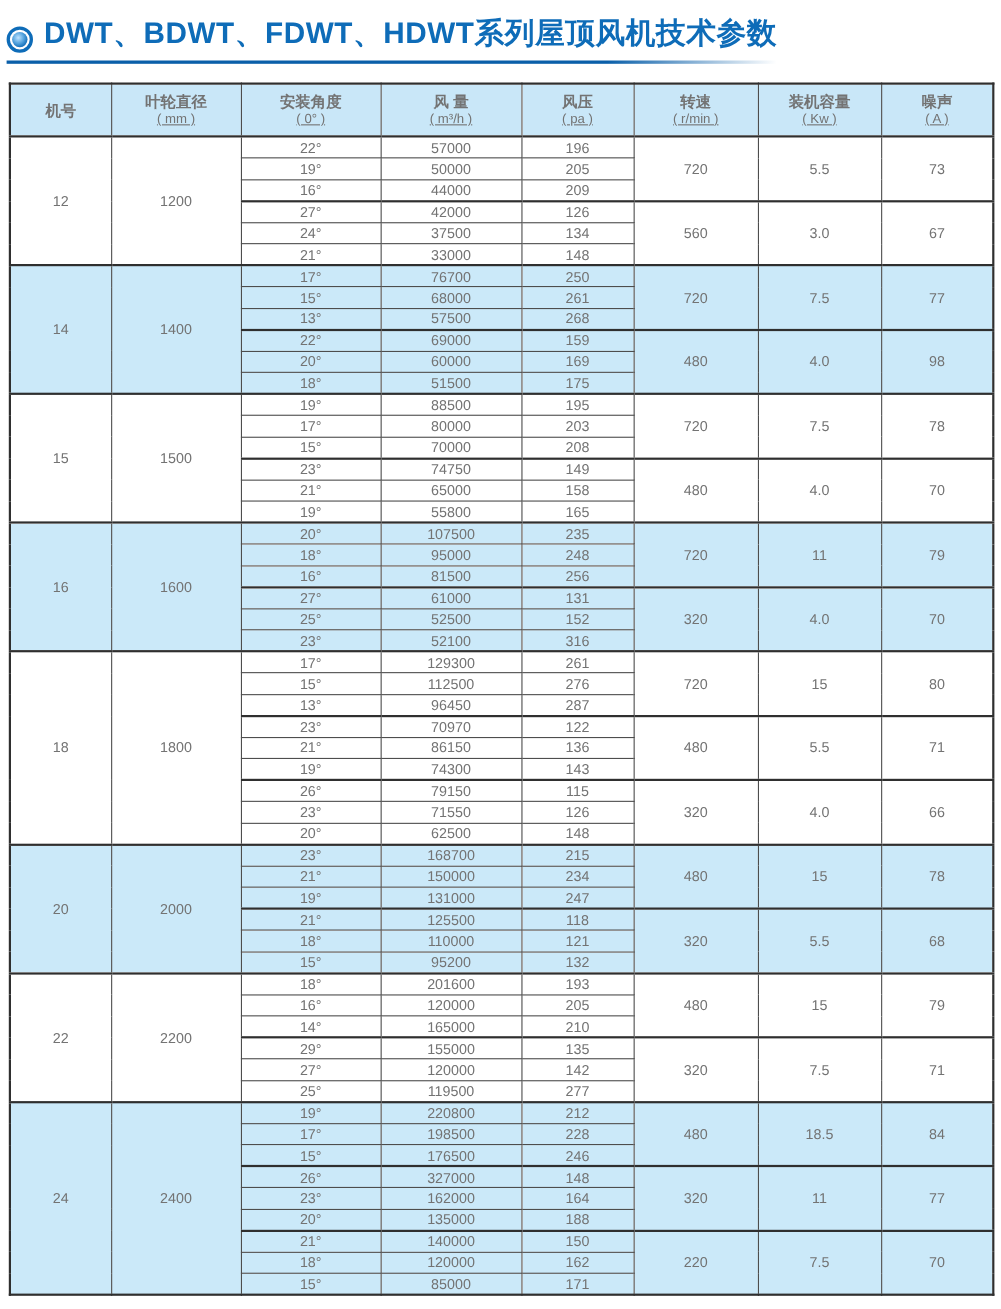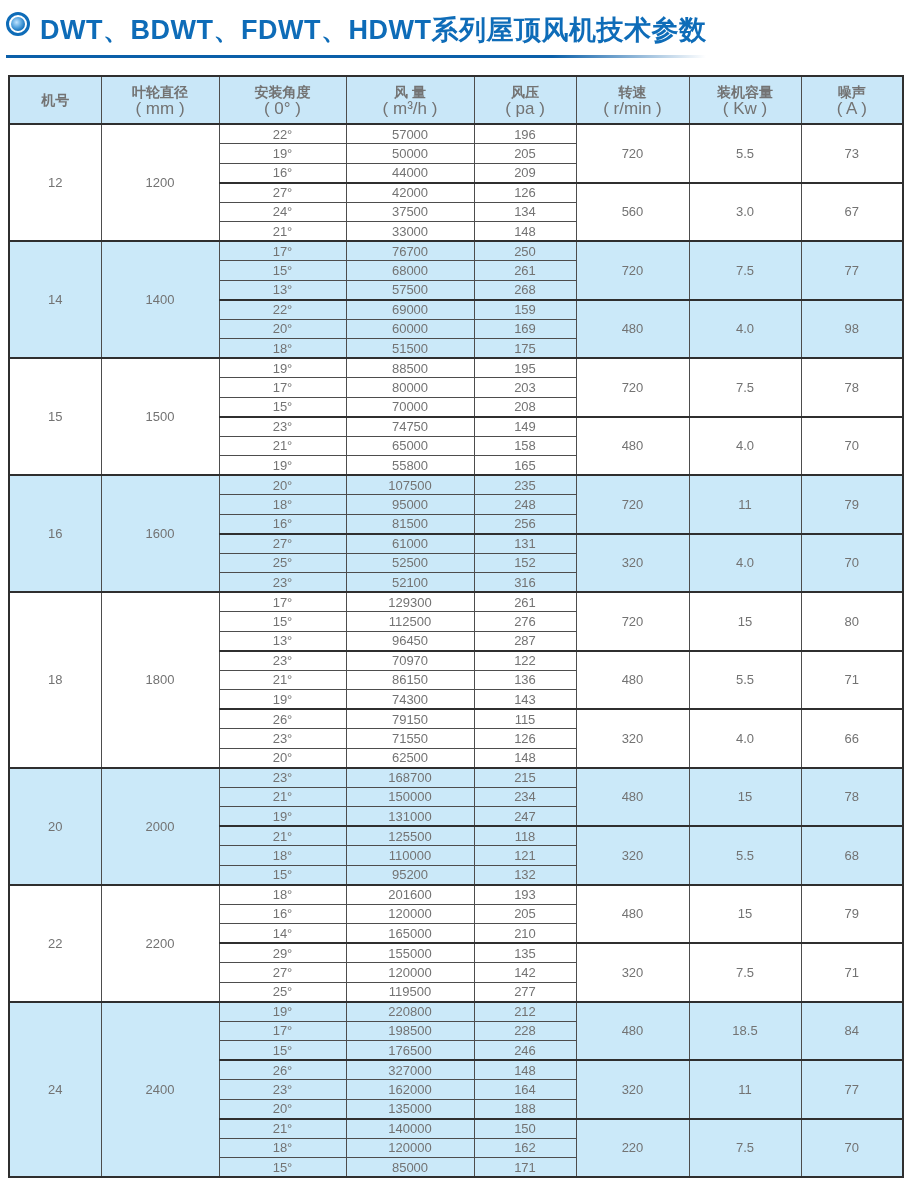--- a/index.html
+++ b/index.html
@@ -18,21 +18,21 @@
 
   
   .title-wrap {
     position: absolute;
     left: 6px;
     top: 12px;
     width: 898px;
   }
   .title-line {
     display: flex;
-    align-items: flex-start;
+    align-items: flex-end;
     gap: 10px;
   }
   .bullet-icon {
     width: 24px;
     height: 24px;
     border-radius: 50%;
     border: 3px solid var(--title-blue, #0e6cb8);
     box-sizing: border-box;
     position: relative;
     flex: 0 0 auto;
@@ -83,21 +83,21 @@
     padding: 0;
     overflow: hidden;
   }
   table.spec thead th {
     height: 46px;
     background: var(--header-bg, #cbe9f9);
     border-bottom: 2px solid var(--border-heavy, #2f2f2f);
     font-weight: bold;
   }
   .hdr-l1 { font-size: 14px; line-height: 17px; }
-  .hdr-l2 { font-size: 17px; line-height: 15px; font-weight: normal; }
+  .hdr-l2 { font-size: 12px; line-height: 15px; font-weight: normal; text-decoration: underline; }
   table.spec tbody tr { height: 19.5px; }
   table.spec tbody tr.shaded td { background: var(--row-shade, #cbe9f9); }
   table.spec td.bstart { border-top: 2px solid var(--border-heavy, #2f2f2f); }
 </style>
 </head>
 <body>
 
 <div class="page">
 
   <div class="title-wrap">

